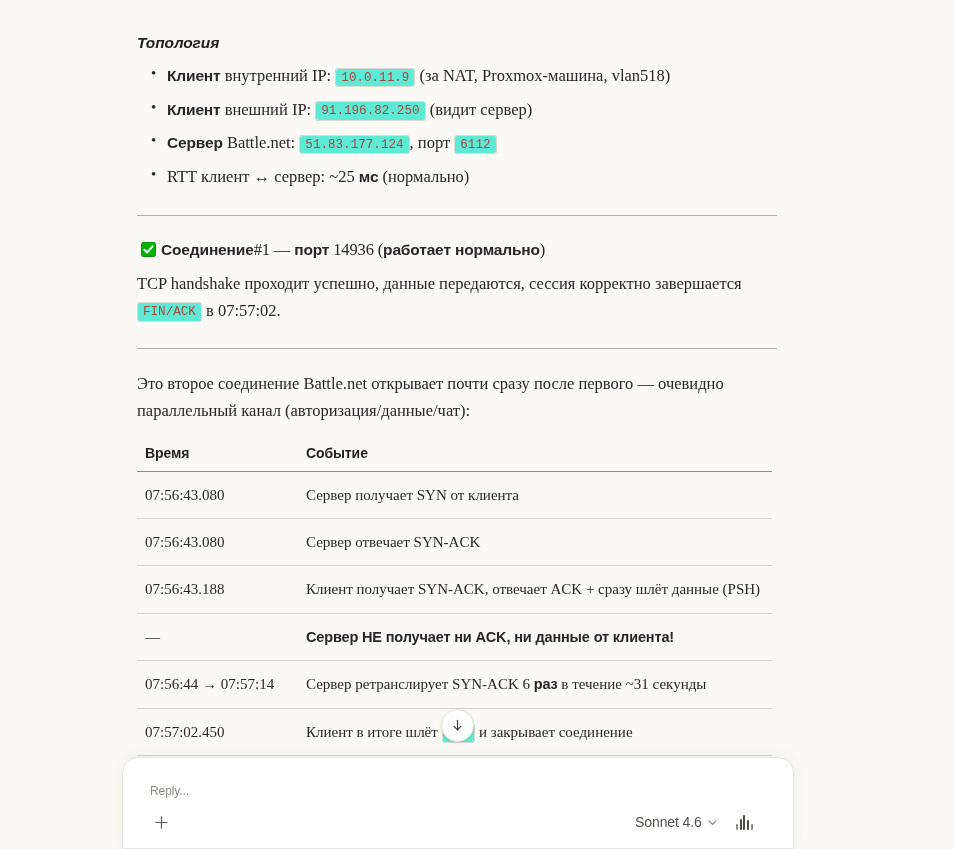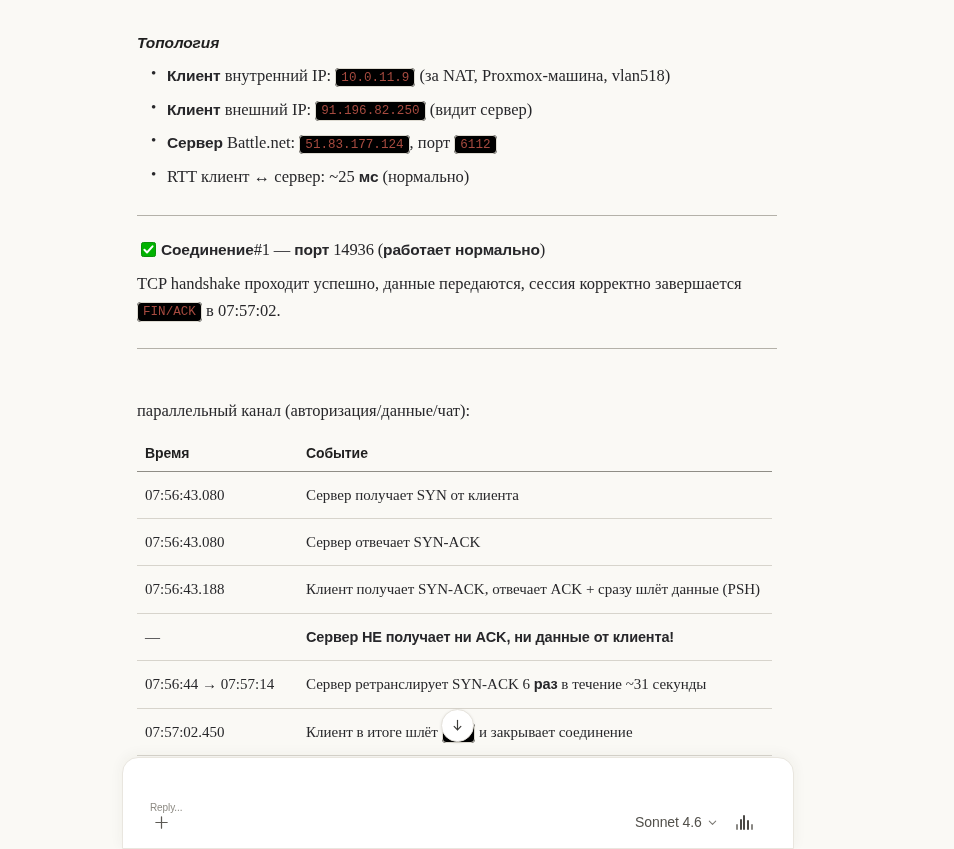--- a/index.html
+++ b/index.html
@@ -87,21 +87,21 @@
     font-family: "Liberation Sans", sans-serif;
     font-weight: bold;
     font-size: 15.5px;
     letter-spacing: -0.15px;
   }
 
   
   code.chip {
     font-family: "Liberation Mono", "DejaVu Sans Mono", monospace;
     font-size: 12.6px;
-    background: #000000;
+    background: #5eead4;
     border: 1px solid #dddad1;
     border-radius: 4px;
     padding: 1.5px 5px 2px 5px;
     color: #a64a3f;
     white-space: nowrap;
     vertical-align: 1px;
   }
 
   
   hr.rule {
@@ -195,23 +195,23 @@
     border-radius: 16px 16px 0 0;
     box-shadow: 0 -2px 14px rgba(60,50,30,.055);
     height: 92px;
     padding: 0;
     position: relative;
     box-sizing: border-box;
   }
   .composer .reply-placeholder {
     position: absolute;
     left: 27px;
-    top: 44px;
-    font-family: "Liberation Sans", sans-serif;
-    font-size: 10px;
+    top: 26px;
+    font-family: "Liberation Sans", sans-serif;
+    font-size: 12px;
     color: #8d8a83;
     letter-spacing: -0.1px;
   }
   .composer-bar {
     position: absolute;
     left: 0;
     right: 16px;
     bottom: 12px;
     height: 28px;
     display: flex;
@@ -303,21 +303,21 @@
         </svg>
       </span><span>Соединение</span><span class="serif-num">#1 — </span><span>порт</span><span class="serif-num"> 14936 (</span><span>работает нормально</span><span class="serif-num">)</span>
     </div>
     <p class="para">
       <span>TCP handshake проходит успешно, данные передаются, сессия корректно завершается </span><code class="chip">FIN/ACK</code><span> в 07:57:02.</span>
     </p>
 
     <hr class="rule">
 
     <p class="para">
-      <br>
+      <span>Это второе соединение Battle.net открывает почти сразу после первого — очевидно</span><br>
       <span>параллельный канал (авторизация/данные/чат):</span>
     </p>
 
     <table class="evt">
       <thead>
         <tr>
           <th class="c-time">Время</th>
           <th>Событие</th>
         </tr>
       </thead>

